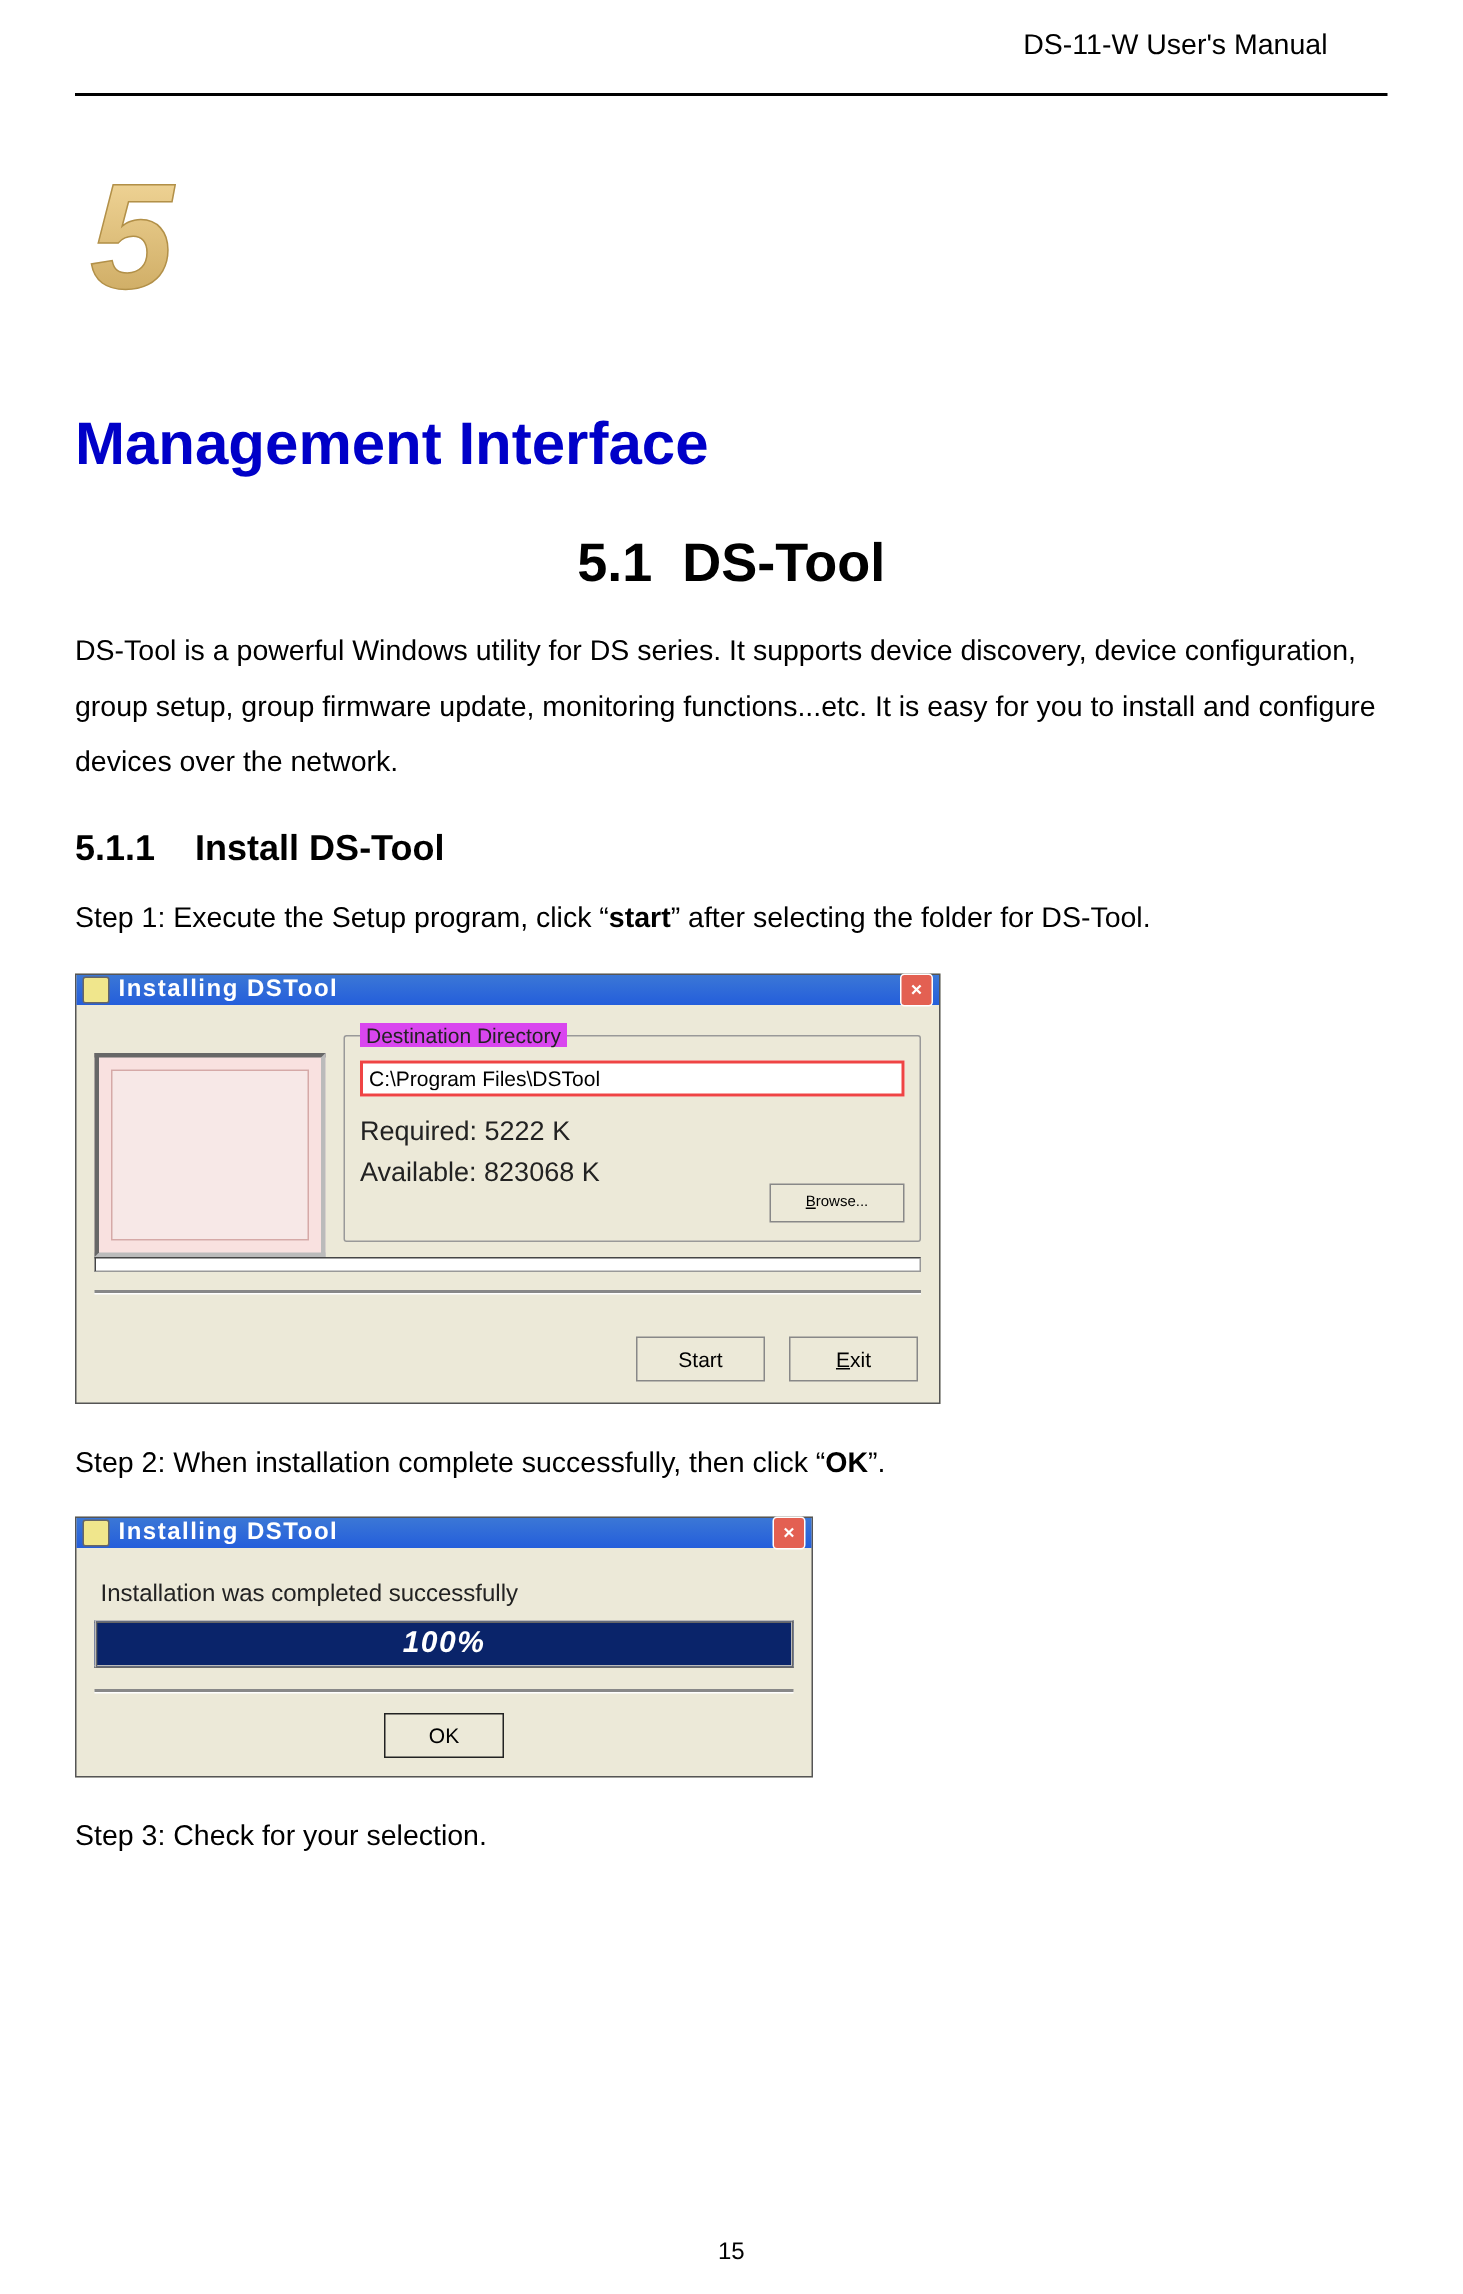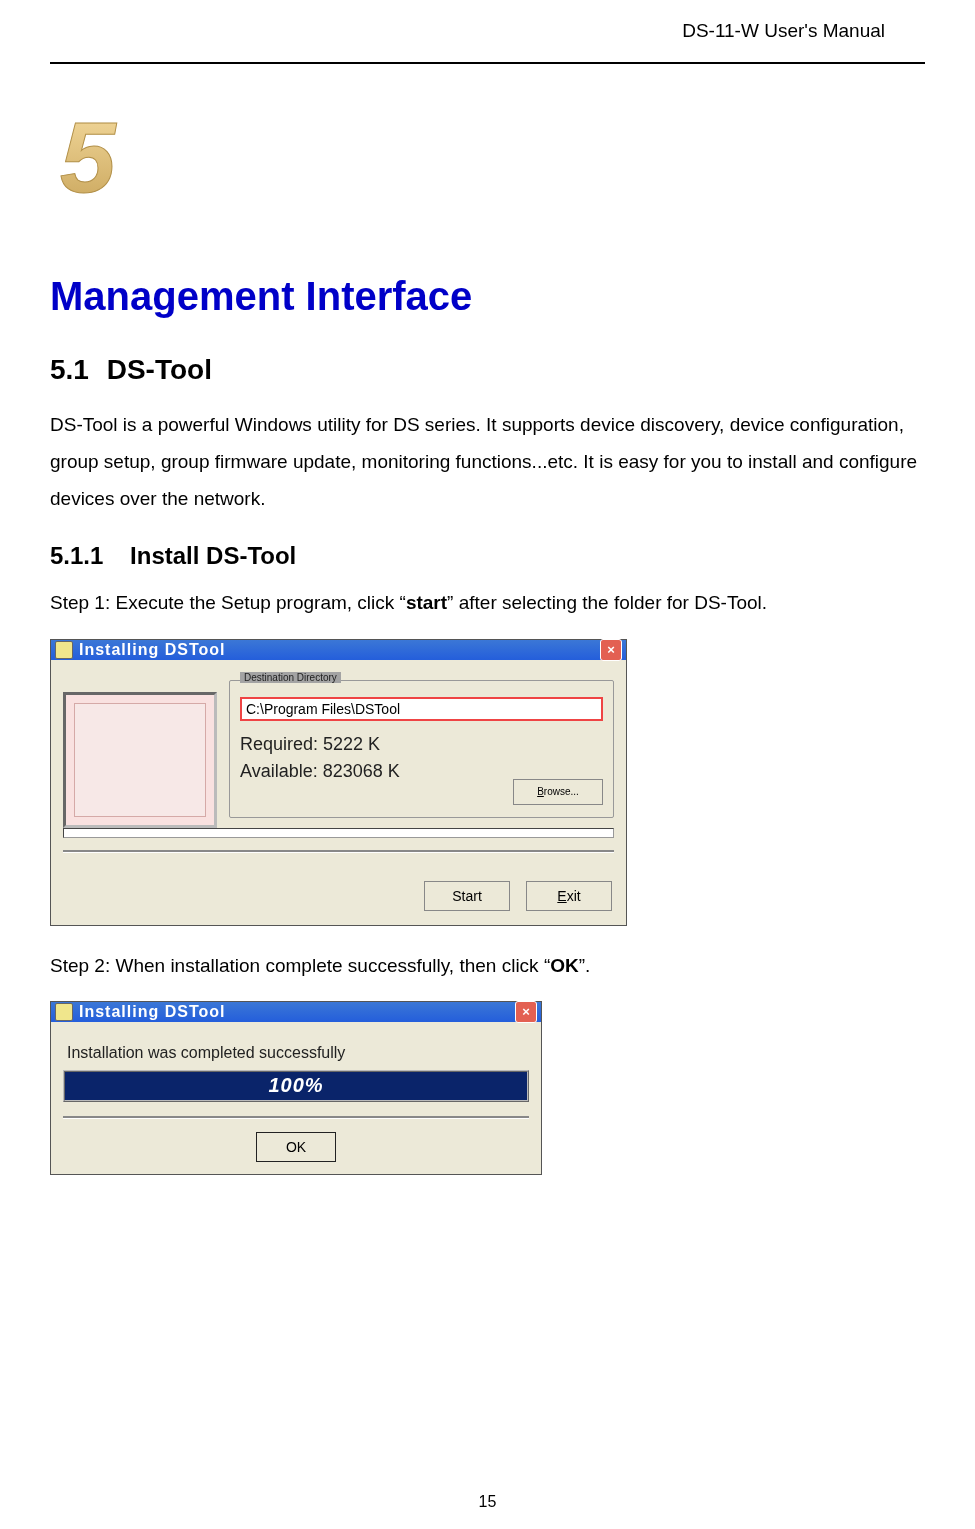--- a/index.html
+++ b/index.html
@@ -32,23 +32,24 @@
     margin-bottom: 60px;
   }
   .chapter-number svg { display:block; }
   .chapter-title {
     font-size: 40px;
     font-weight: bold;
     color: #0000c8;
     margin: 30px 0 35px 0;
   }
   .section-title {
-    font-size: 28px;
+    font-size: 36px;
     font-weight: bold;
     margin: 30px 0 20px 0;
+    text-align: center;
   }
   .section-number { margin-right: 10px; }
   .body-text {
     font-size: 19px;
     line-height: 1.95;
     margin: 0 0 25px 0;
   }
   .subsection-title {
     font-size: 24px;
     font-weight: bold;
@@ -121,23 +122,23 @@
     border:1px solid #999;
     border-radius:2px;
     padding:10px 10px 8px 10px;
     margin-top:2px;
     position:relative;
     height:118px;
   }
   .dest-legend {
     position:absolute;
     top:-9px; left:10px;
-    background:#a3a3a3;
+    background:#d946ef;
     padding:0 4px;
-    font-size:10px;
+    font-size:14px;
     color:#222;
   }
   .dest-input {
     width:100%;
     box-sizing:border-box;
     height:24px;
     border:2px solid #ef4444;
     background:#fff;
     font-size:14px;
     padding:2px 4px;
@@ -312,16 +313,17 @@
       <span class="close-btn">×</span>
     </div>
     <div class="f2-body">
       <div class="f2-msg">Installation was completed successfully</div>
       <div class="progress-bar">100%</div>
       <div class="f2-sep"></div>
       <div class="f2-ok">OK</div>
     </div>
   </div>
 
+  <p class="step-text">Step 3: Check for your selection.</p>
 
   <div class="page-number">15</div>
 
 </div>
 
 </body></html>

